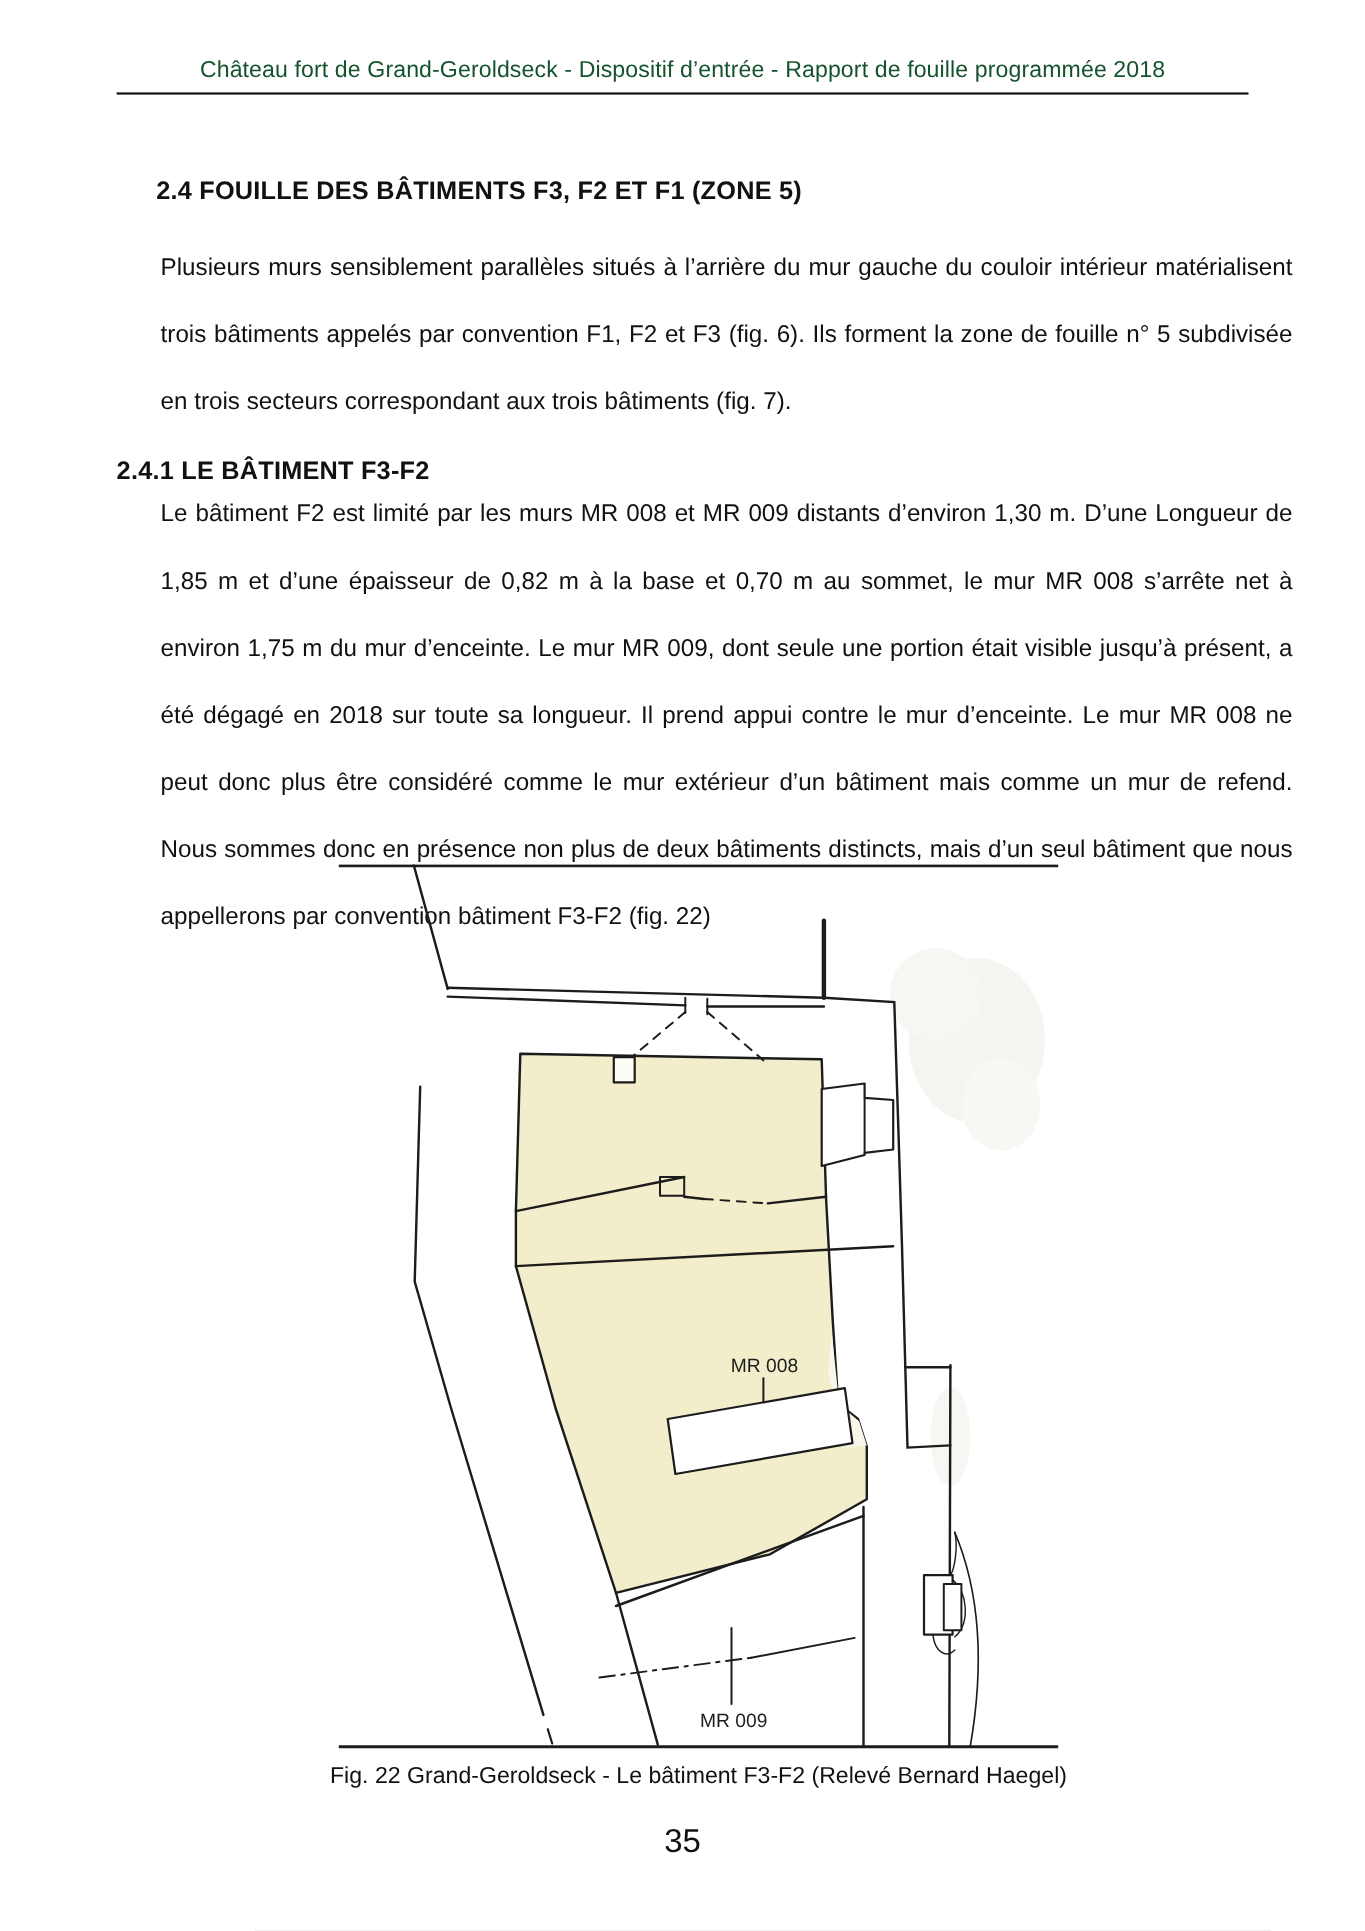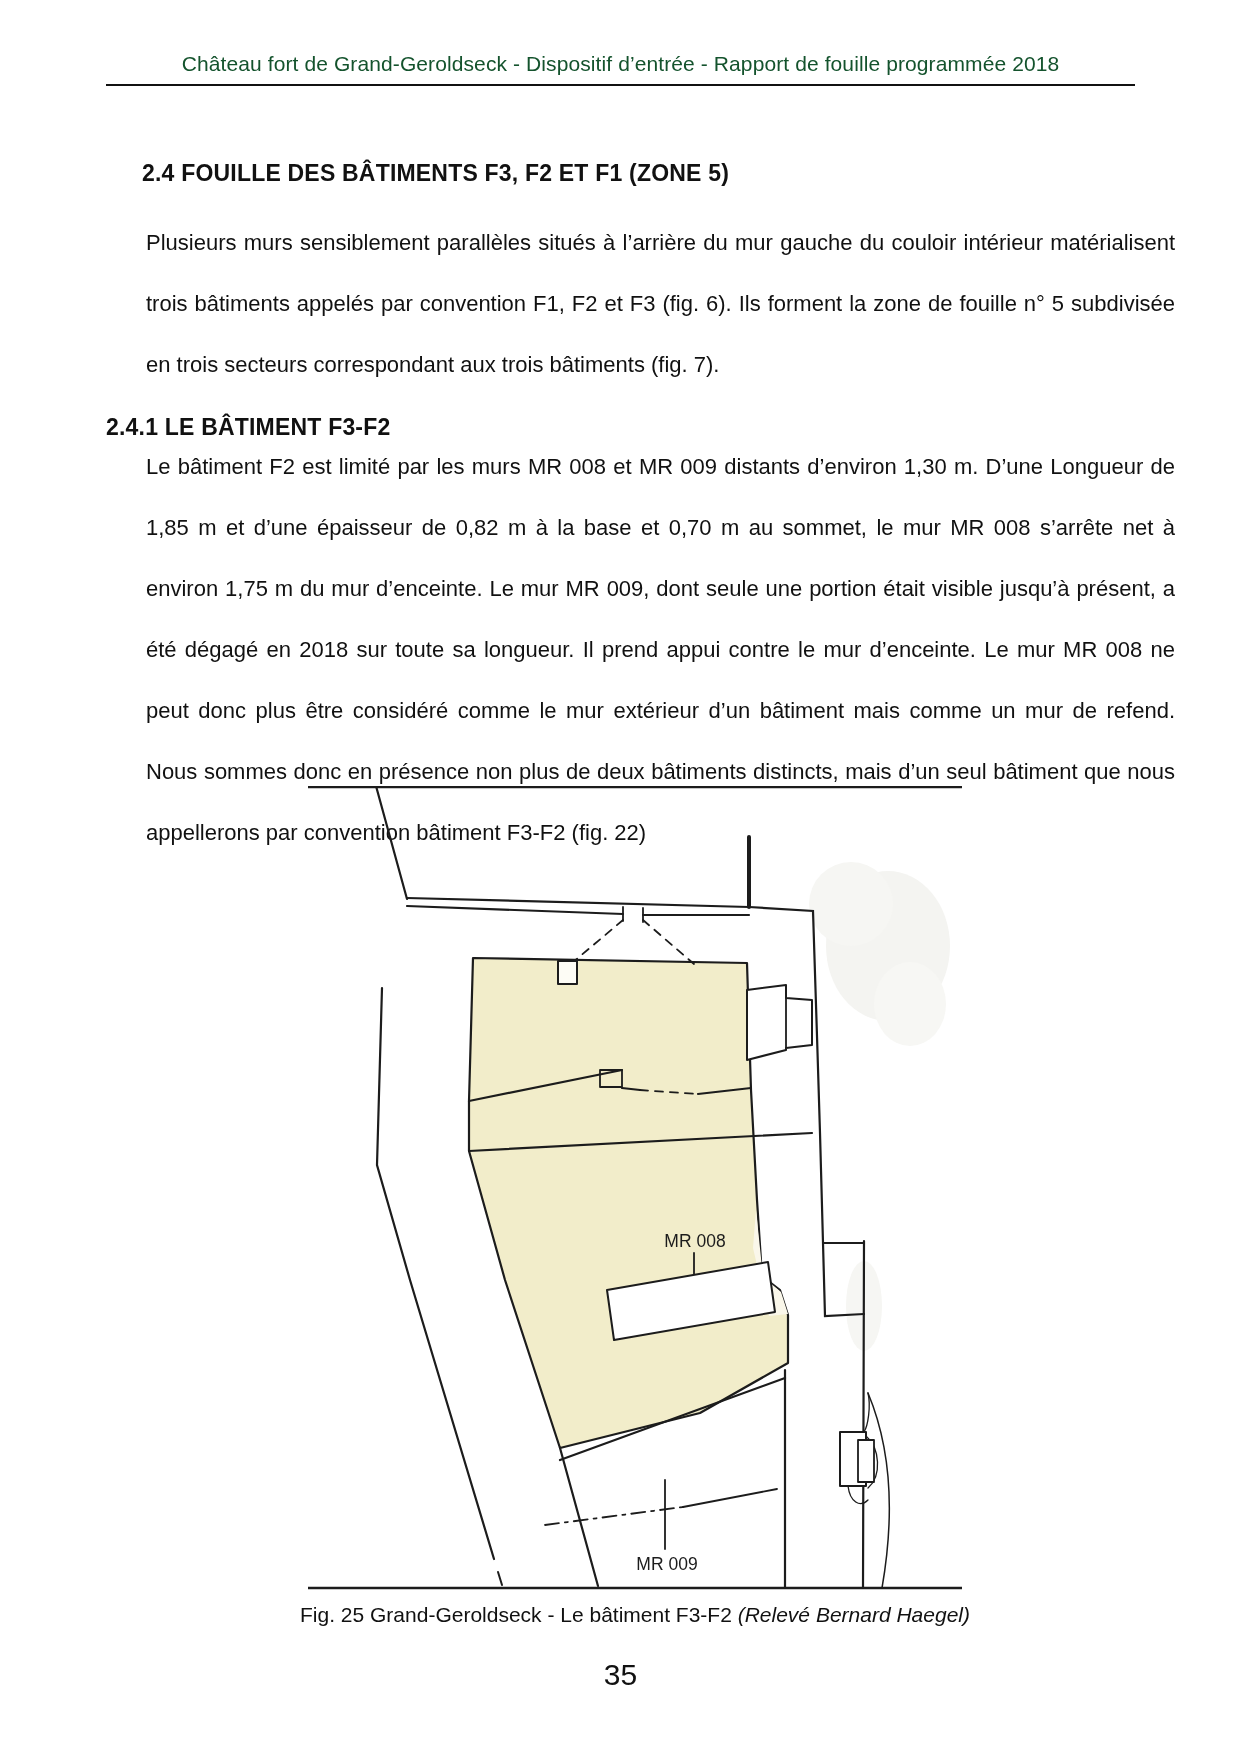--- a/index.html
+++ b/index.html
@@ -35,21 +35,21 @@
   }
   .p1{top:212px;}
   .p2{top:436px;}
   .figure-wrap{
     position:absolute;left:308px;top:786px;width:654px;height:824px;
   }
   .figure-caption{
     position:absolute;left:288px;top:1603px;width:694px;
     text-align:center;font-size:21px;color:#111;white-space:nowrap;
   }
-  .figure-caption .credit{font-style:italic;}
+  .figure-caption .credit{}
   .page-number{
     position:absolute;left:106px;top:1658px;width:1029px;
     text-align:center;font-size:30px;
   }
   svg text{
     font-family:"Liberation Sans", sans-serif;
     font-size:17.5px;fill:#1c1c1c;
   }
 </style>
 </head>
@@ -136,17 +136,17 @@
         <rect x="532" y="646" width="26" height="54" fill="#ffffff"></rect>
         <rect x="550" y="654" width="16" height="42" fill="#ffffff" stroke-width="1.8"></rect>
       </g>
 
       <text x="387" y="461" text-anchor="middle">MR 008</text>
       <text x="359" y="784" text-anchor="middle">MR 009</text>
     </svg>
   </div>
 
   <div class="figure-caption">
-    <span>Fig. 25 Grand-Geroldseck - Le bâtiment F3-F2 </span><span class="credit">(Relevé Bernard Haegel)</span>
+    <span>Fig. 22 Grand-Geroldseck - Le bâtiment F3-F2 </span><span class="credit">(Relevé Bernard Haegel)</span>
   </div>
 
   <div class="page-number">35</div>
 </div>
 
 </body></html>

